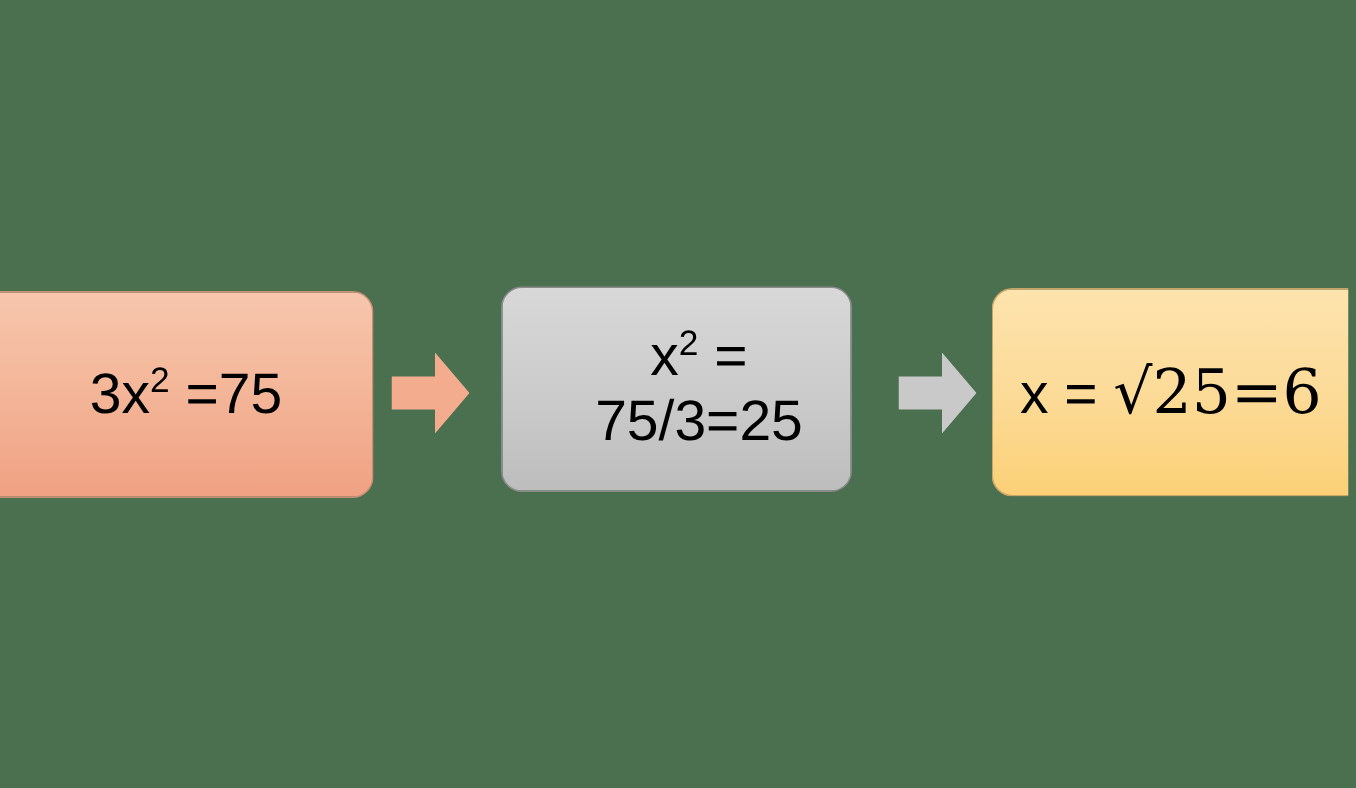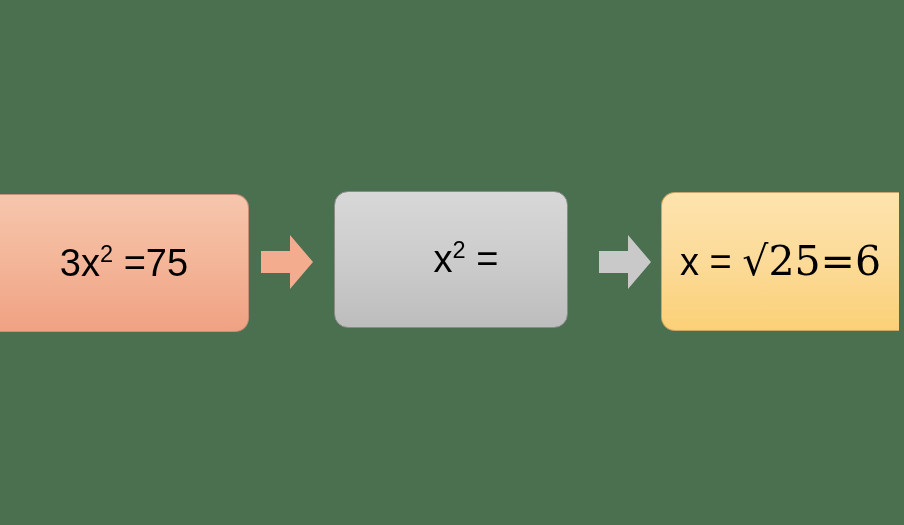--- a/index.html
+++ b/index.html
@@ -120,21 +120,21 @@
     <span class="box-text"><span>3x</span><sup class="exp">2</sup><span> =75</span></span>
   </div>
 
   <div class="arrow" id="arrow-one">
     <svg viewBox="0 0 52 54" width="52" height="54" aria-hidden="true">
       <polygon points="0,16 29,16 29,0 52,27 29,54 29,38 0,38" fill="#f3ac8e"></polygon>
     </svg>
   </div>
 
   <div class="step-box" id="box-divide">
-    <span class="box-text"><span>x</span><sup class="exp">2</sup><span> =</span><br></span>
+    <span class="box-text"><span>x</span><sup class="exp">2</sup><span> =</span><br><span>75/3=25</span></span>
   </div>
 
   <div class="arrow" id="arrow-two">
     <svg viewBox="0 0 52 54" width="52" height="54" aria-hidden="true">
       <polygon points="0,16 29,16 29,0 52,27 29,54 29,38 0,38" fill="#c9c9c9"></polygon>
     </svg>
   </div>
 
   <div class="step-box" id="box-result">
     <span class="box-text"><span>x = </span><span class="mathserif">√25=6</span></span>

